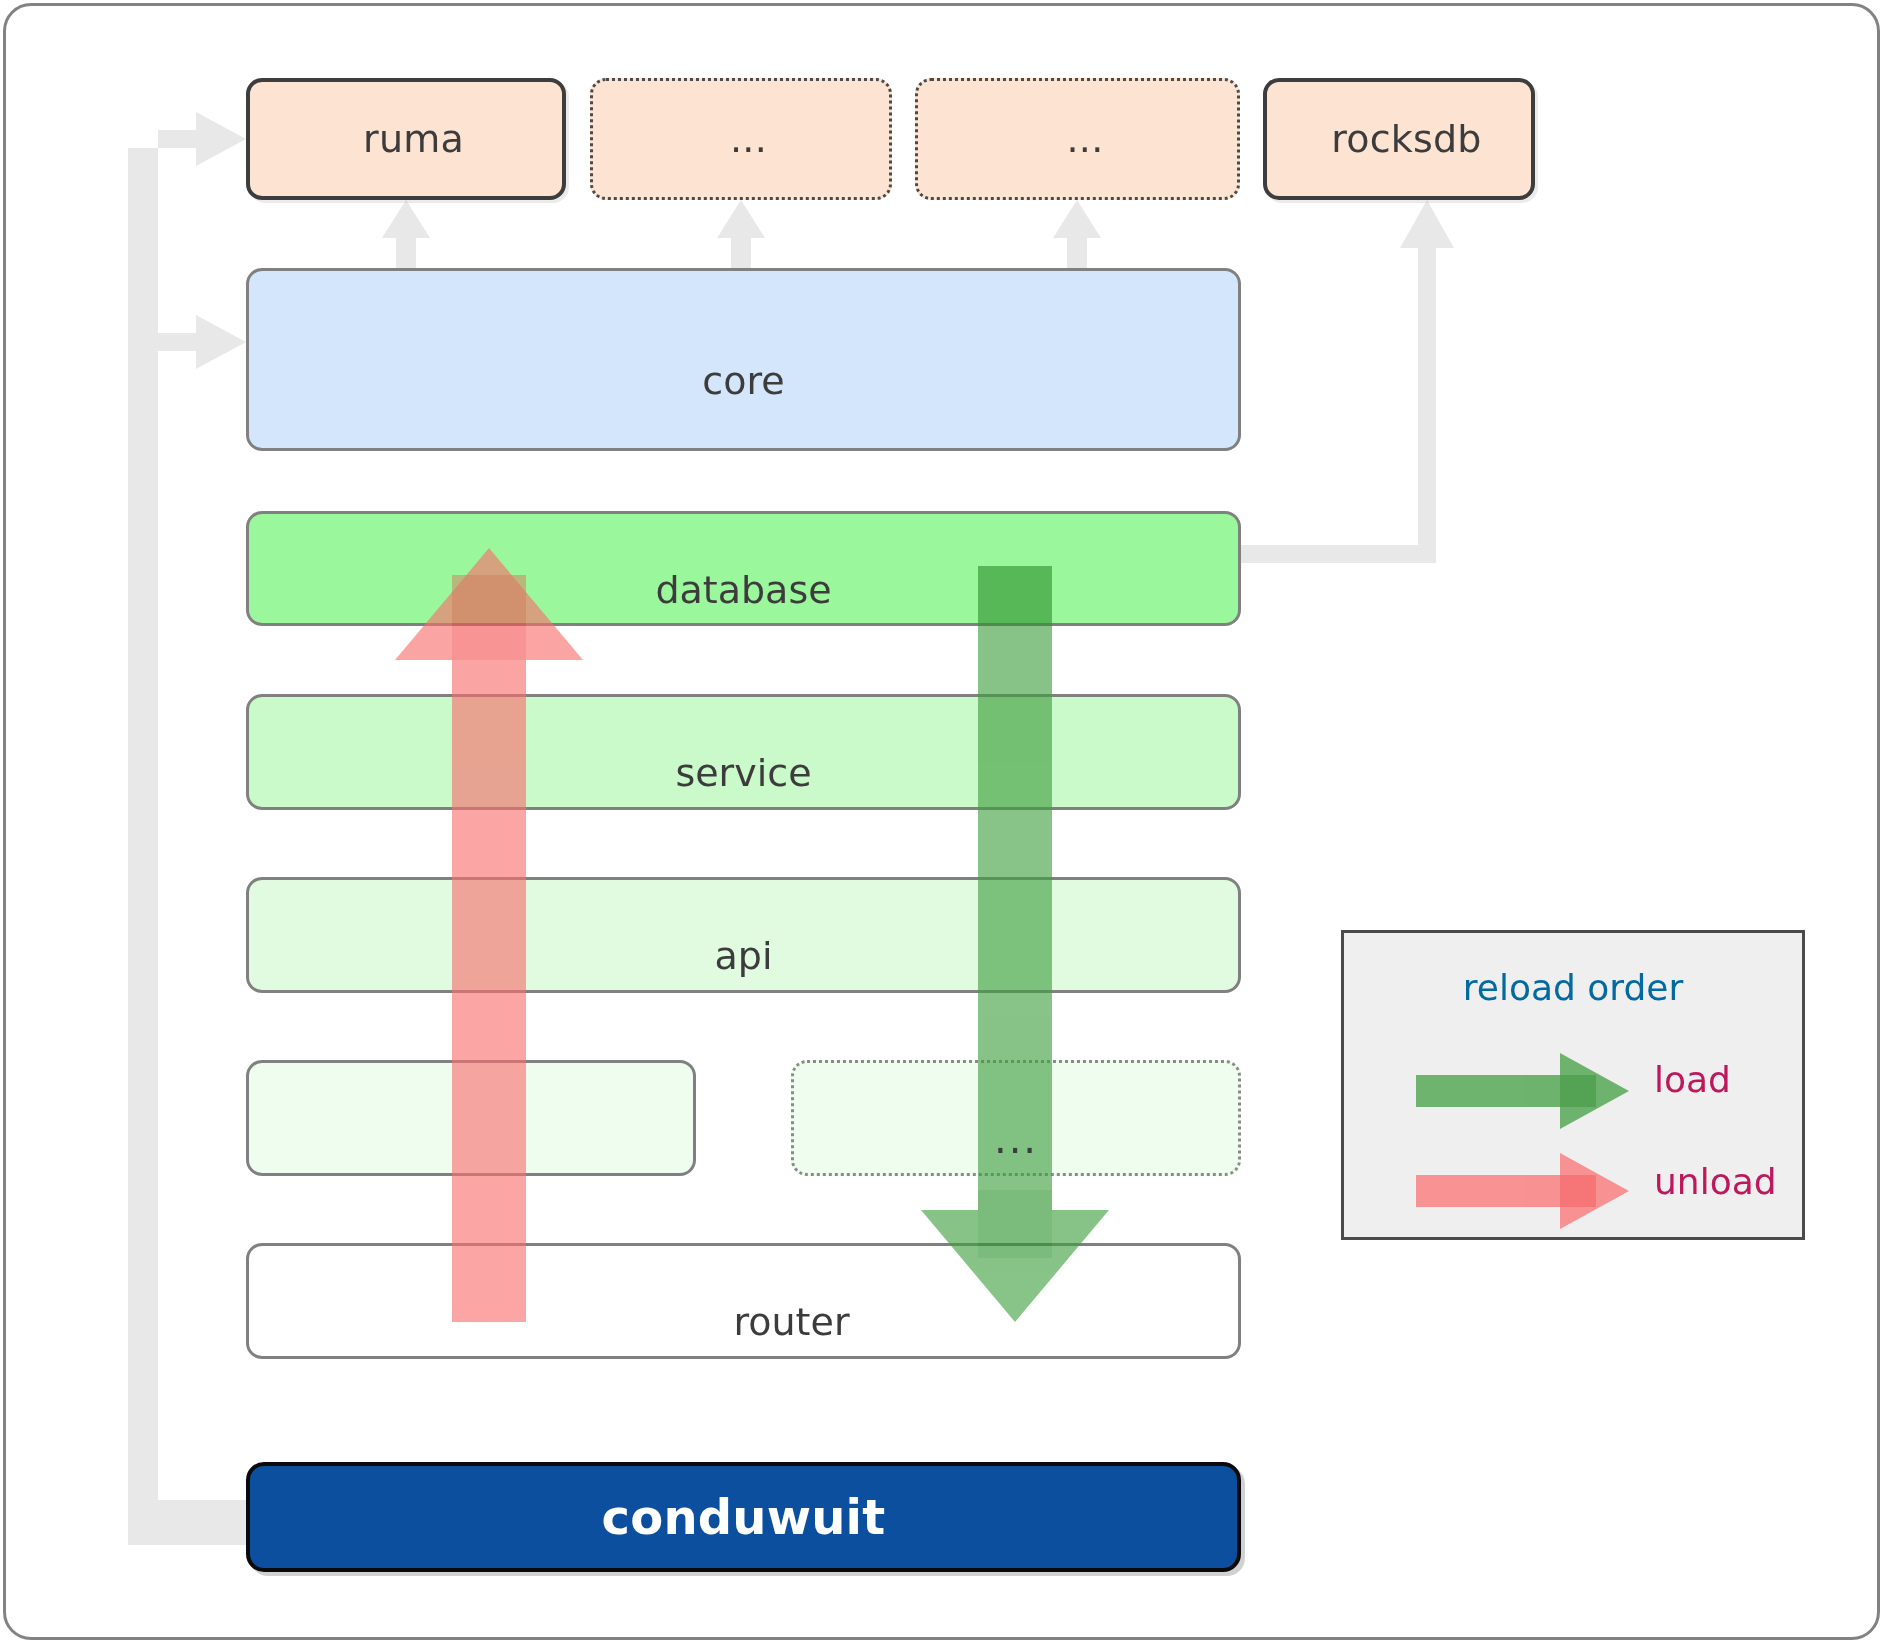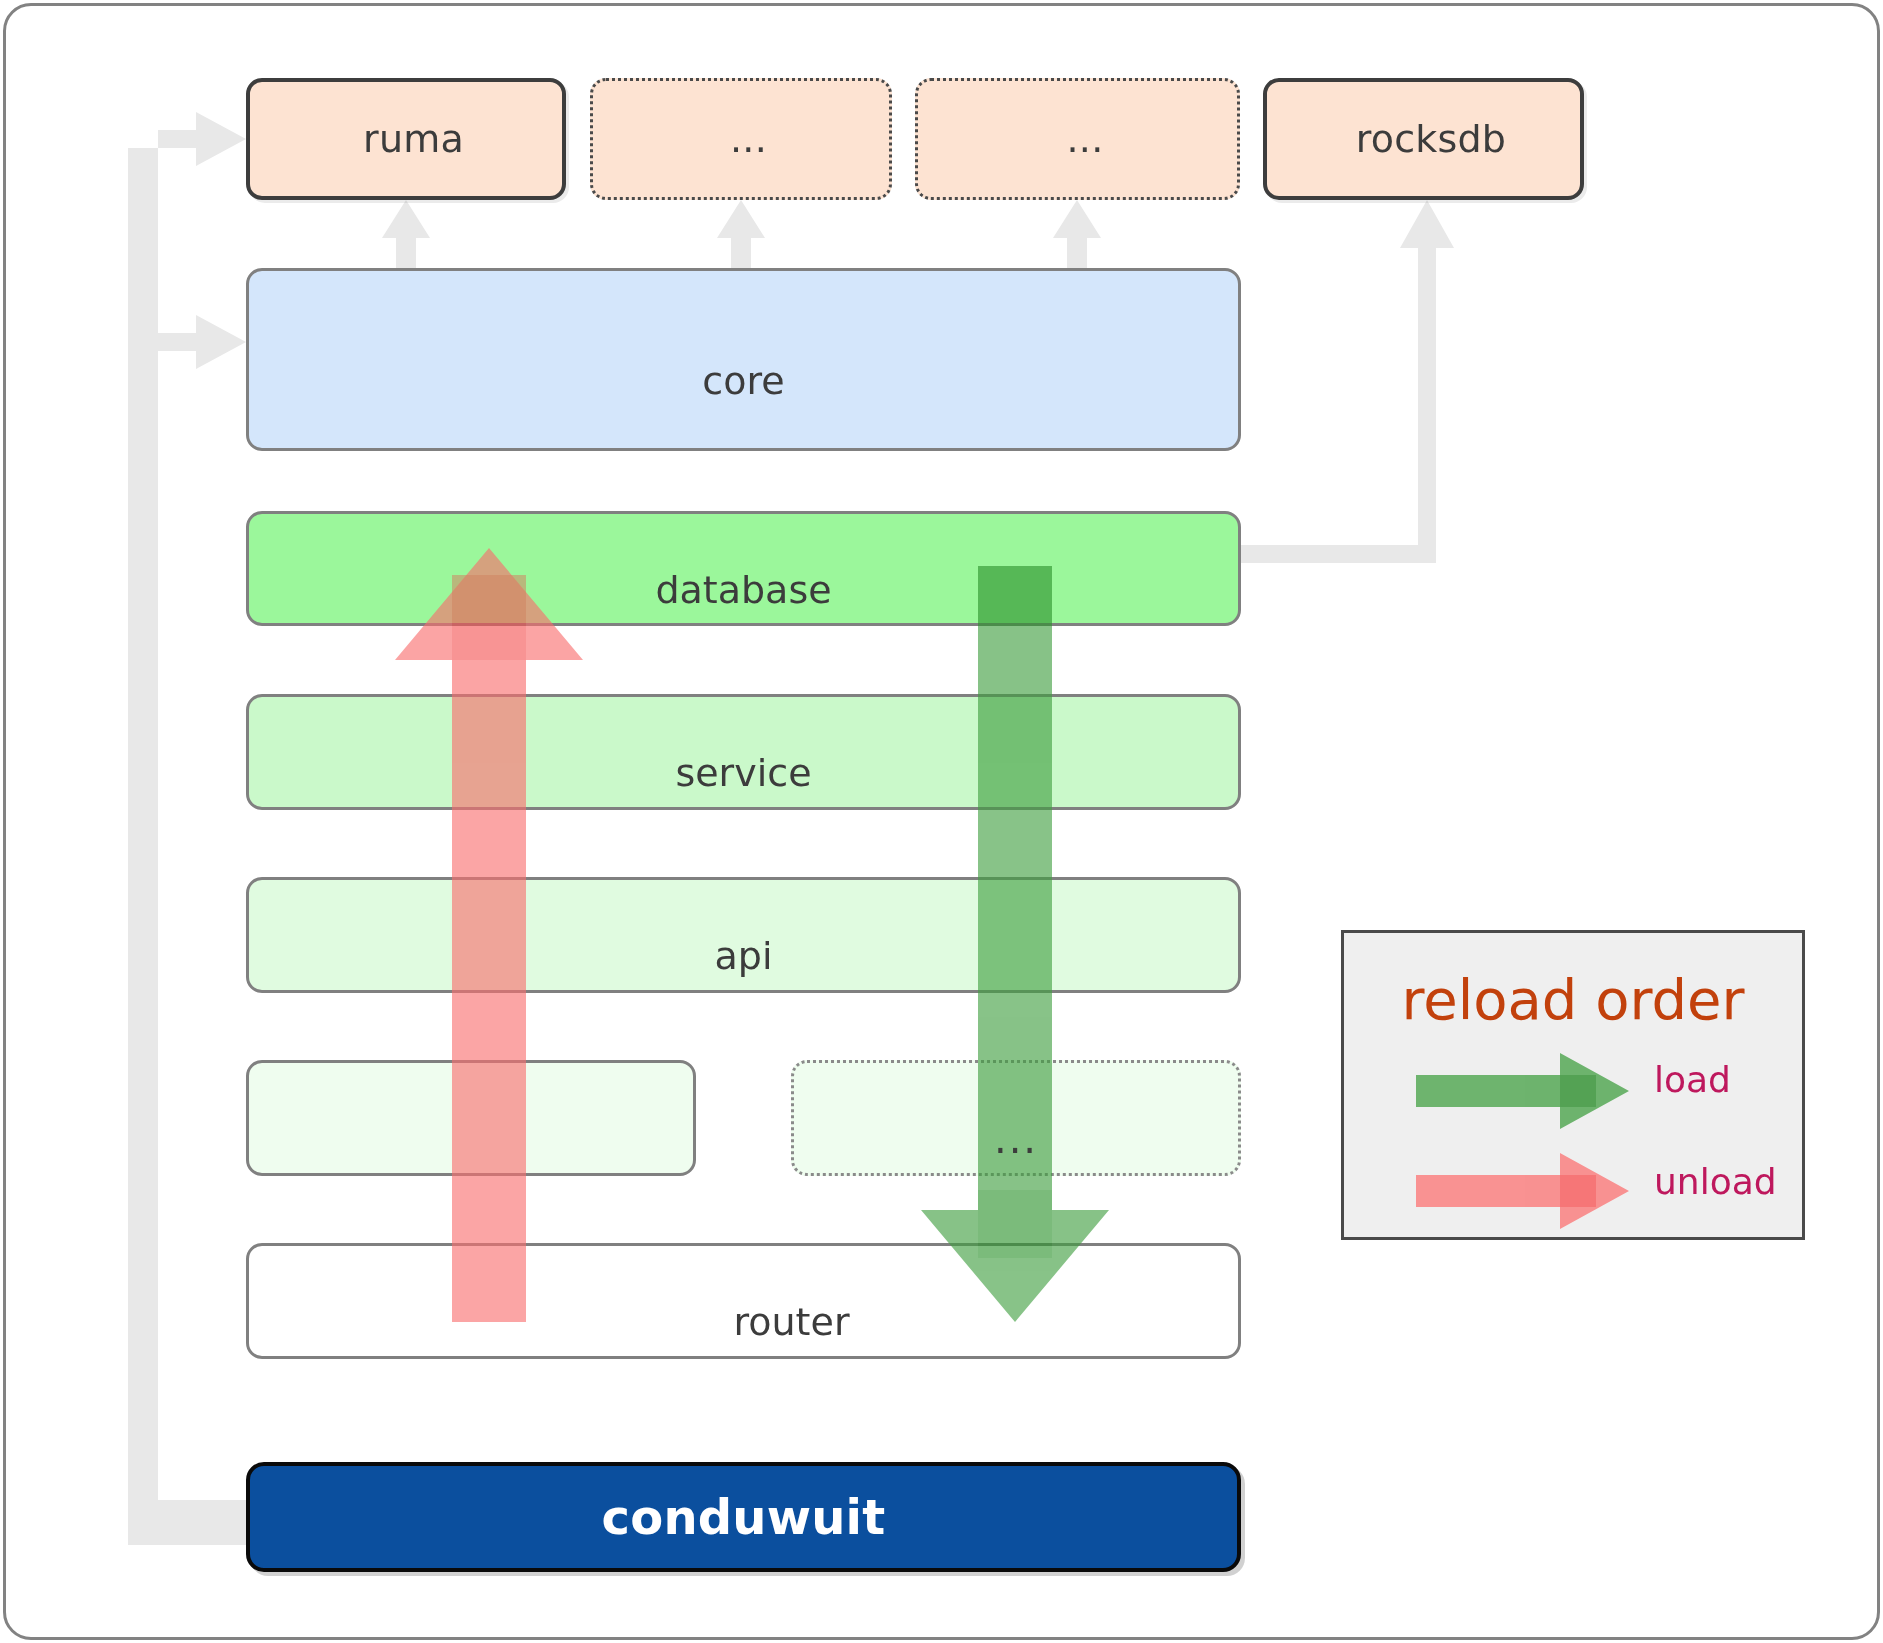--- a/index.html
+++ b/index.html
@@ -118,22 +118,22 @@
     box-sizing: border-box;
     background: #efefef;
     border: 3px solid #4a4a4a;
   }
   #legend-title {
     position: absolute;
     top: 34px;
     left: 0;
     right: 0;
     text-align: center;
-    font-size: 56px;
-    color: #c2410c;
+    font-size: 36px;
+    color: #0369a1;
   }
   .legend-text {
     position: absolute;
     font-size: 36px;
     color: #be185d;
   }
   #legend-load-text   { left: 310px; top: 126px; }
   #legend-unload-text { left: 310px; top: 228px; }
 </style>
 </head>
@@ -167,21 +167,21 @@
 
     <div class="node dep" style="left:246px;top:78px;width:320px;height:122px;">
       <span class="node-label">ruma</span>
     </div>
     <div class="node dep dotted" style="left:590px;top:78px;width:302px;height:122px;">
       <span class="node-label">...</span>
     </div>
     <div class="node dep dotted" style="left:915px;top:78px;width:325px;height:122px;">
       <span class="node-label">...</span>
     </div>
-    <div class="node dep" style="left:1263px;top:78px;width:321px;height:122px;">
+    <div class="node dep" style="left:1263px;top:78px;width:272px;height:122px;">
       <span class="node-label">rocksdb</span>
     </div>
 
     <div class="node stack c-core" style="left:246px;top:268px;width:995px;height:183px;"></div>
     <div class="node stack c-database" style="left:246px;top:511px;width:995px;height:115px;"></div>
     <div class="node stack c-service" style="left:246px;top:694px;width:995px;height:116px;"></div>
     <div class="node stack c-api" style="left:246px;top:877px;width:995px;height:116px;"></div>
     <div class="node stack c-admin" style="left:246px;top:1060px;width:450px;height:116px;"></div>
     <div class="node stack dotted c-dots" style="left:791px;top:1060px;width:450px;height:116px;"></div>
     <div class="node stack c-router" style="left:246px;top:1243px;width:995px;height:116px;"></div>

